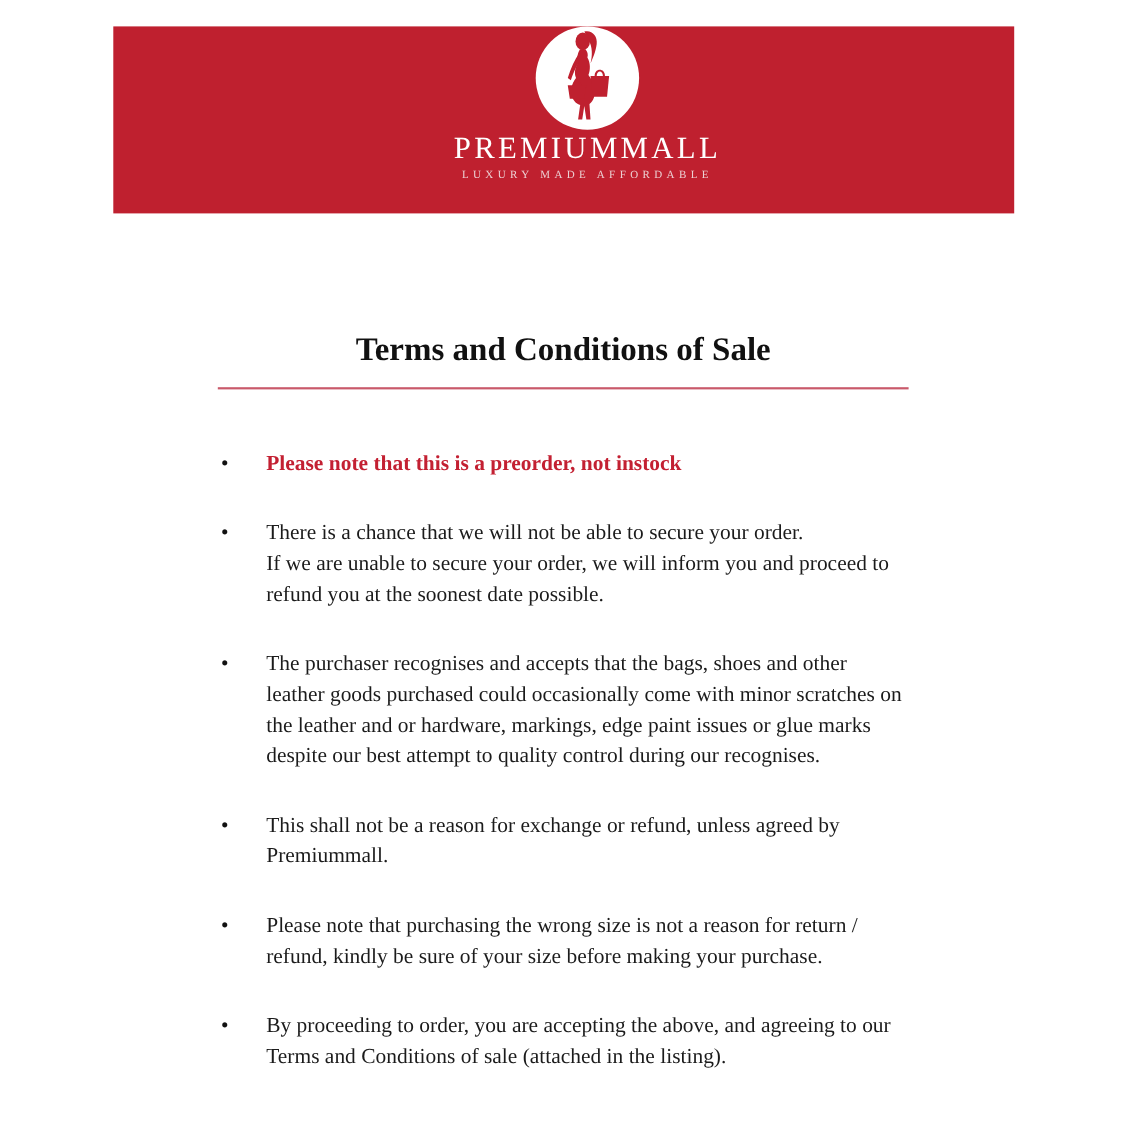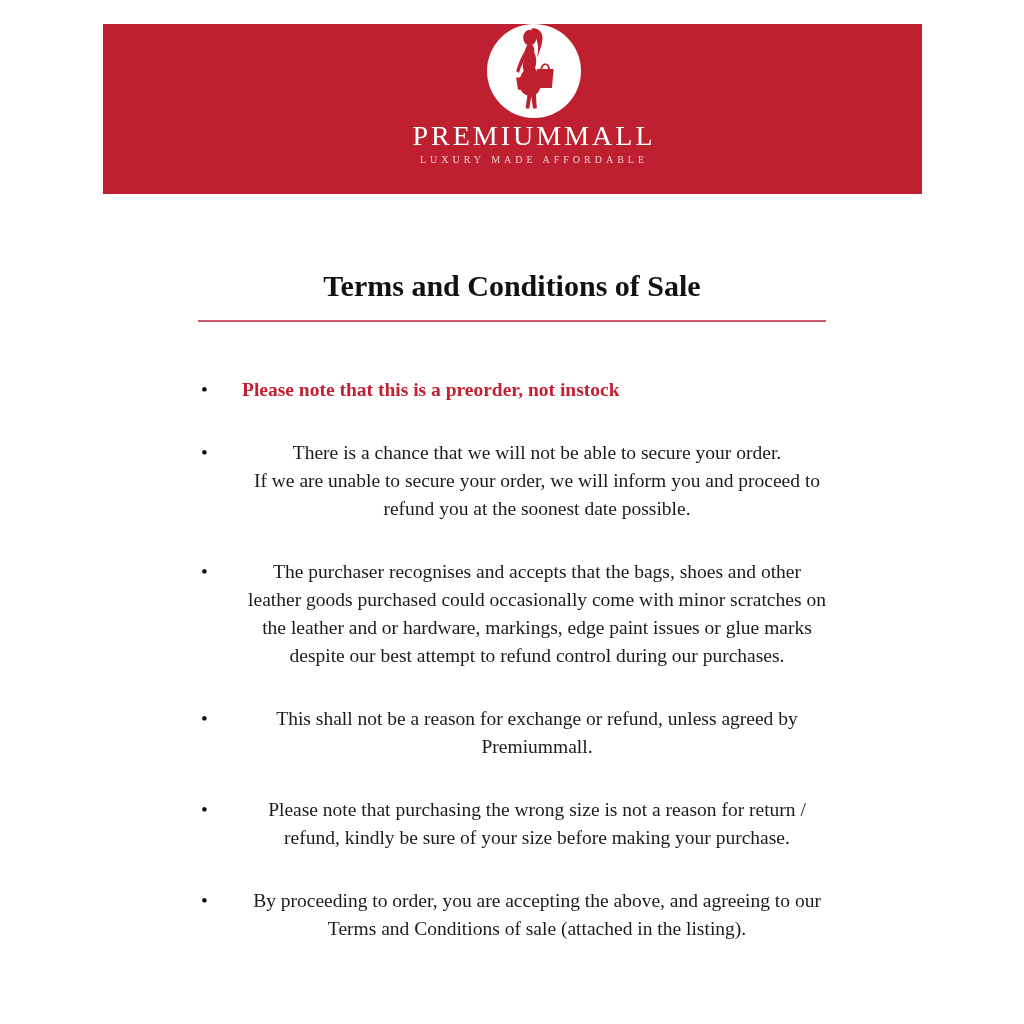--- a/index.html
+++ b/index.html
@@ -46,21 +46,21 @@
     font-weight:400;
     font-family:Liberation Serif, serif;
   }
 
   
   .content{
     width:640px;
     margin:0 auto;
   }
   .title{
-    margin-top:76px;
+    margin-top:108px;
     text-align:center;
     font-size:30px;
     line-height:1.05;
     font-weight:bold;
     color:#111111;
   }
   .rule{
     height:2px;
     background:var(--rule);
     width:628px;
@@ -84,21 +84,20 @@
   }
   li.term .lead{
     display:block;
     color:var(--text-red);
     font-weight:bold;
   }
   li.term .tbody{
     display:block;
     white-space:pre-line;
     color:var(--ink);
-    text-align:center;
   }
 </style>
 </head>
 <body>
 
 <div class="page">
 
   <header class="banner">
     <div class="logo-circle">
       <svg viewBox="0 0 100 100" aria-hidden="true">
@@ -148,21 +147,21 @@
           <span class="dot">•</span>
           <span class="tbody">There is a chance that we will not be able to secure your order.
 If we are unable to secure your order, we will inform you and proceed to
 refund you at the soonest date possible.</span>
         </li>
         <li class="term">
           <span class="dot">•</span>
           <span class="tbody">The purchaser recognises and accepts that the bags, shoes and other
 leather goods purchased could occasionally come with minor scratches on
 the leather and or hardware, markings, edge paint issues or glue marks
-despite our best attempt to refund control during our purchases.</span>
+despite our best attempt to quality control during our recognises.</span>
         </li>
         <li class="term">
           <span class="dot">•</span>
           <span class="tbody">This shall not be a reason for exchange or refund, unless agreed by
 Premiummall.</span>
         </li>
         <li class="term">
           <span class="dot">•</span>
           <span class="tbody">Please note that purchasing the wrong size is not a reason for return /
 refund, kindly be sure of your size before making your purchase.</span>

